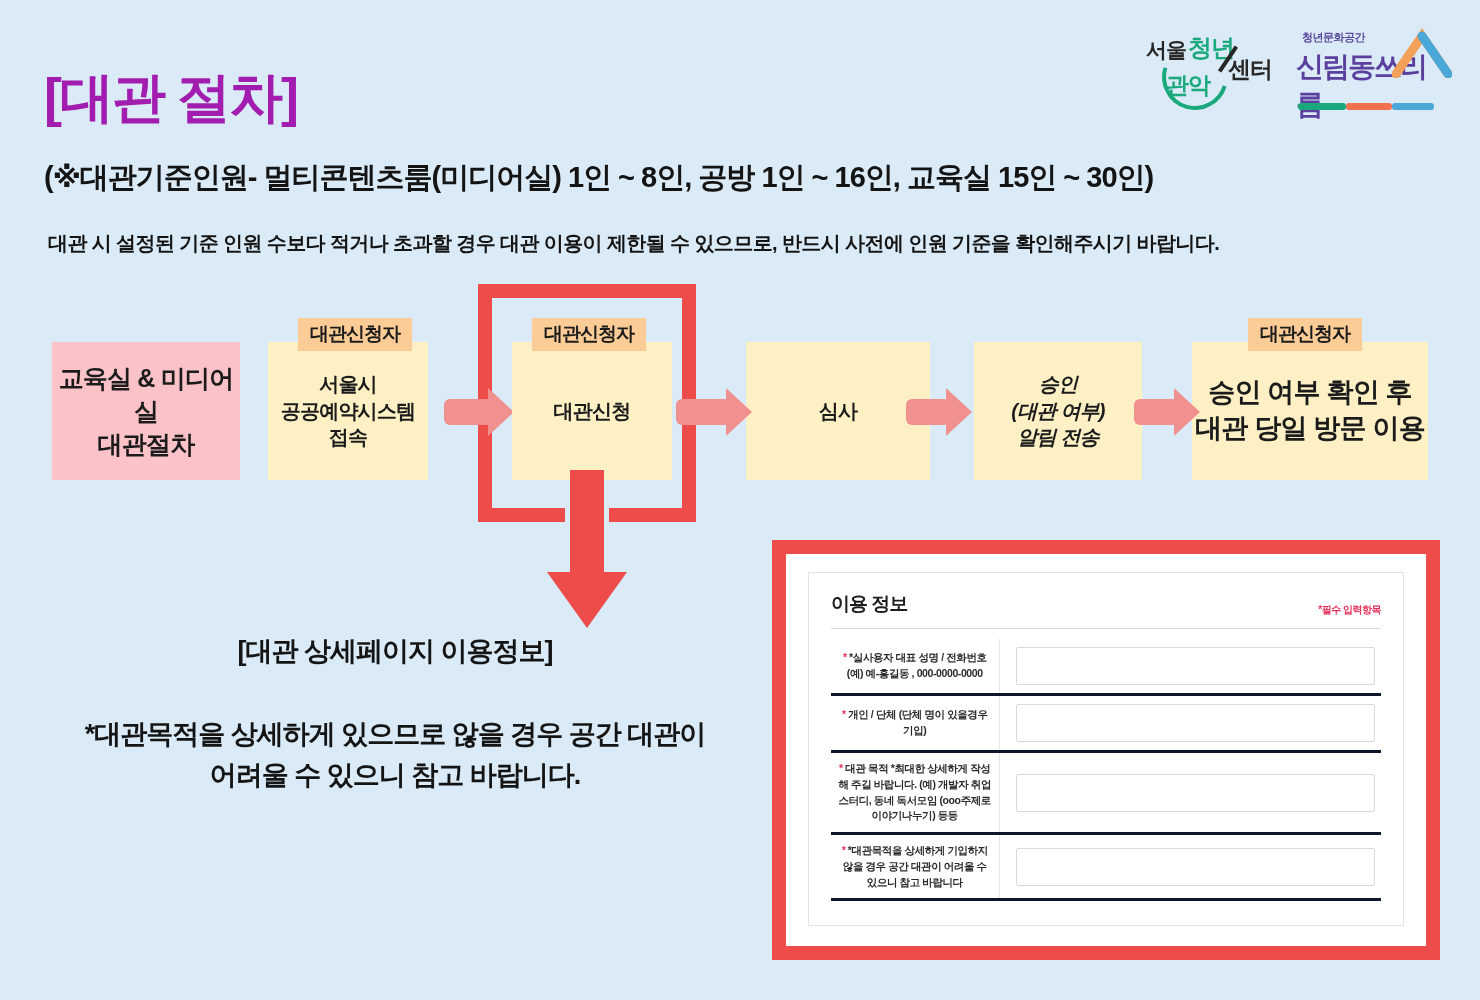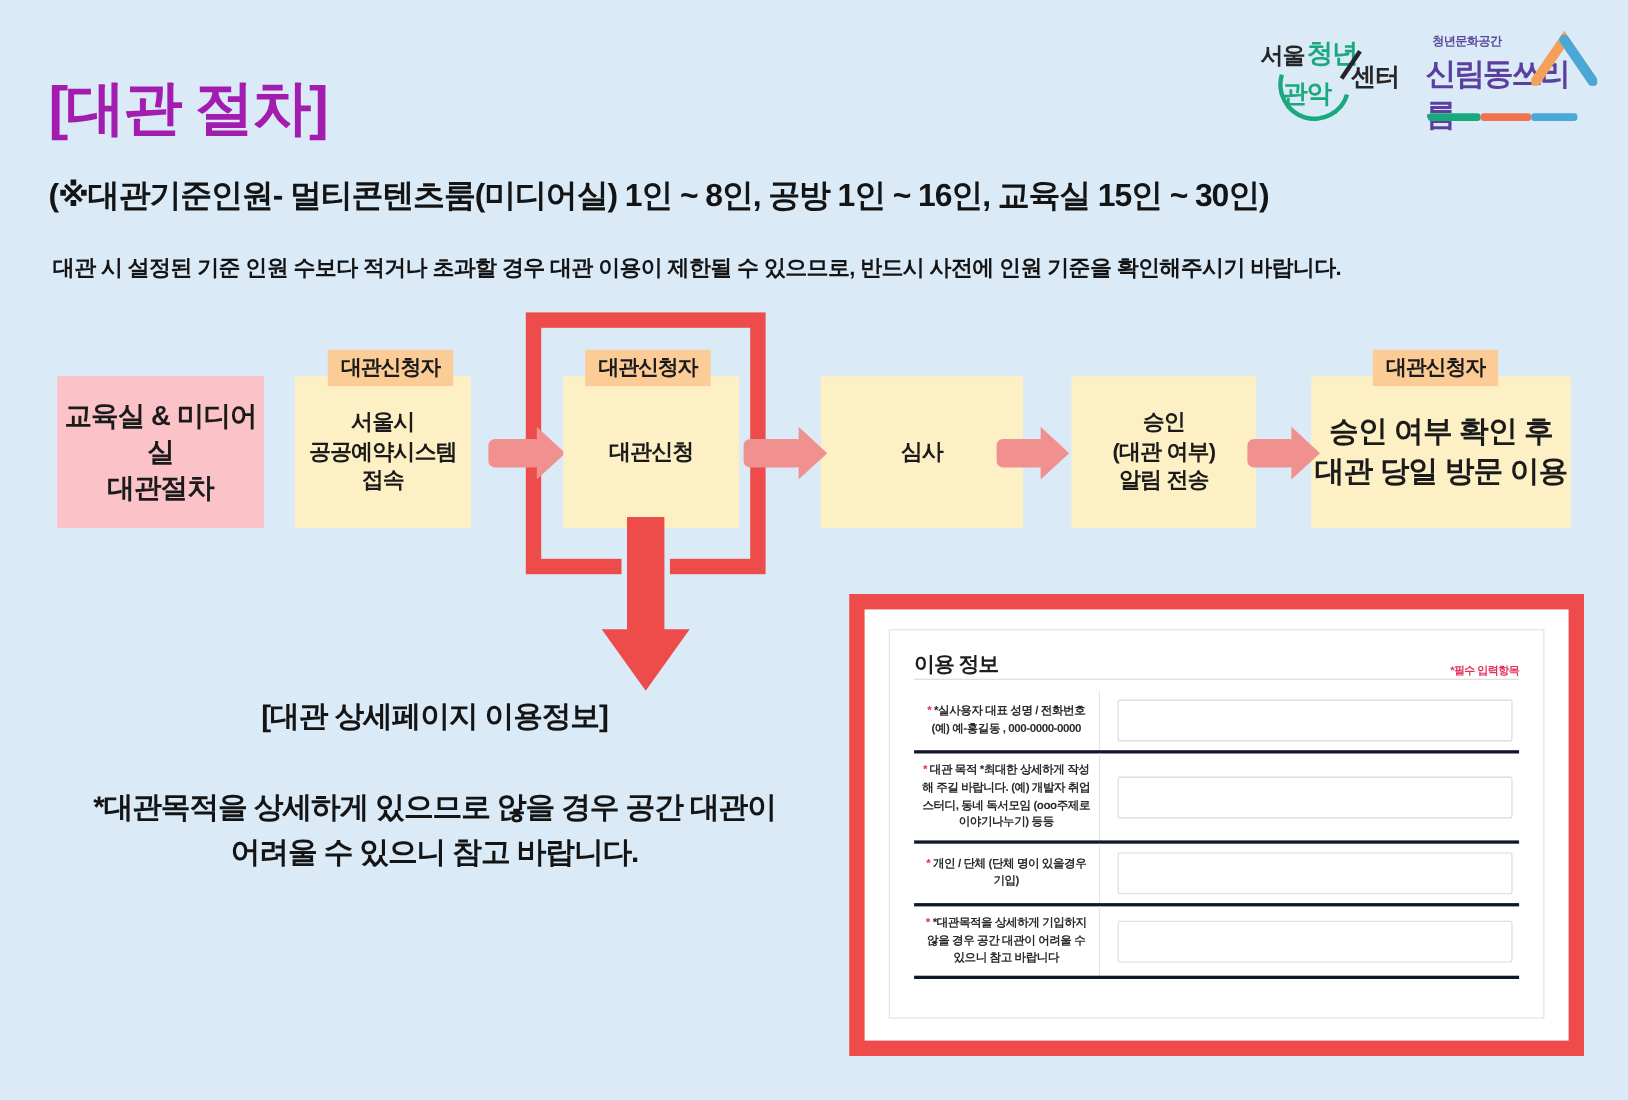--- a/index.html
+++ b/index.html
@@ -205,20 +205,21 @@
   }
   .form-inner {
     width: 100%; height: 100%;
     border: 1px solid #e3e3e3;
     background: #fff;
     padding: 18px 22px 10px 22px;
   }
   .form-head {
     display: flex; align-items: flex-end; justify-content: space-between;
     border-bottom: 1px solid #d9d9d9;
+    padding-bottom: 11px;
   }
   .form-head .title {
     font-size: 19px; font-weight: bold; color: #1d1d1d; letter-spacing: -1px;
   }
   .form-head .req {
     font-size: 10px; font-weight: bold; color: #e5315a; letter-spacing: -0.5px;
   }
   table.form-table {
     width: 100%;
     border-collapse: collapse;
@@ -320,21 +321,21 @@
 
   <div class="node yellow" style="left:746px; top:42px; width:184px; height:138px; font-size:20px;">
     <div>심사</div>
   </div>
 
   <div class="arrow" style="left:906px; top:88px; width:66px; height:48px;">
     <div class="shaft" style="width:44px; height:26px;"></div>
     <div class="head"></div>
   </div>
 
-  <div class="node yellow" style="left:974px; top:42px; width:168px; height:138px; font-size:20px;">
+  <div class="node yellow" style="left:974px; top:42px; width:168px; height:138px; font-size:20px;font-style:italic;">
     <div>
       <div>승인</div>
       <div>(대관 여부)</div>
       <div>알림 전송</div>
     </div>
   </div>
 
   <div class="arrow" style="left:1134px; top:88px; width:66px; height:48px;">
     <div class="shaft" style="width:44px; height:26px;"></div>
     <div class="head"></div>
@@ -372,30 +373,30 @@
           <span class="star">*</span>
           <span>*실사용자 대표 성명 / 전화번호 (예) 예-홍길동 , 000-0000-0000</span>
         </td>
         <td class="field">
           <div class="input-box"></div>
         </td>
       </tr>
       <tr>
         <td class="label">
           <span class="star">*</span>
-          <span>대관 목적 *최대한 상세하게 작성해 주길 바랍니다. (예) 개발자 취업스터디, 동네 독서모임 (ooo주제로 이야기나누기) 등등</span>
+          <span>개인 / 단체 (단체 명이 있을경우 기입)</span>
         </td>
         <td class="field">
           <div class="input-box"></div>
         </td>
       </tr>
       <tr>
         <td class="label">
           <span class="star">*</span>
-          <span>개인 / 단체 (단체 명이 있을경우 기입)</span>
+          <span>대관 목적 *최대한 상세하게 작성해 주길 바랍니다. (예) 개발자 취업스터디, 동네 독서모임 (ooo주제로 이야기나누기) 등등</span>
         </td>
         <td class="field">
           <div class="input-box"></div>
         </td>
       </tr>
       <tr>
         <td class="label">
           <span class="star">*</span>
           <span>*대관목적을 상세하게 기입하지 않을 경우 공간 대관이 어려울 수 있으니 참고 바랍니다</span>
         </td>

